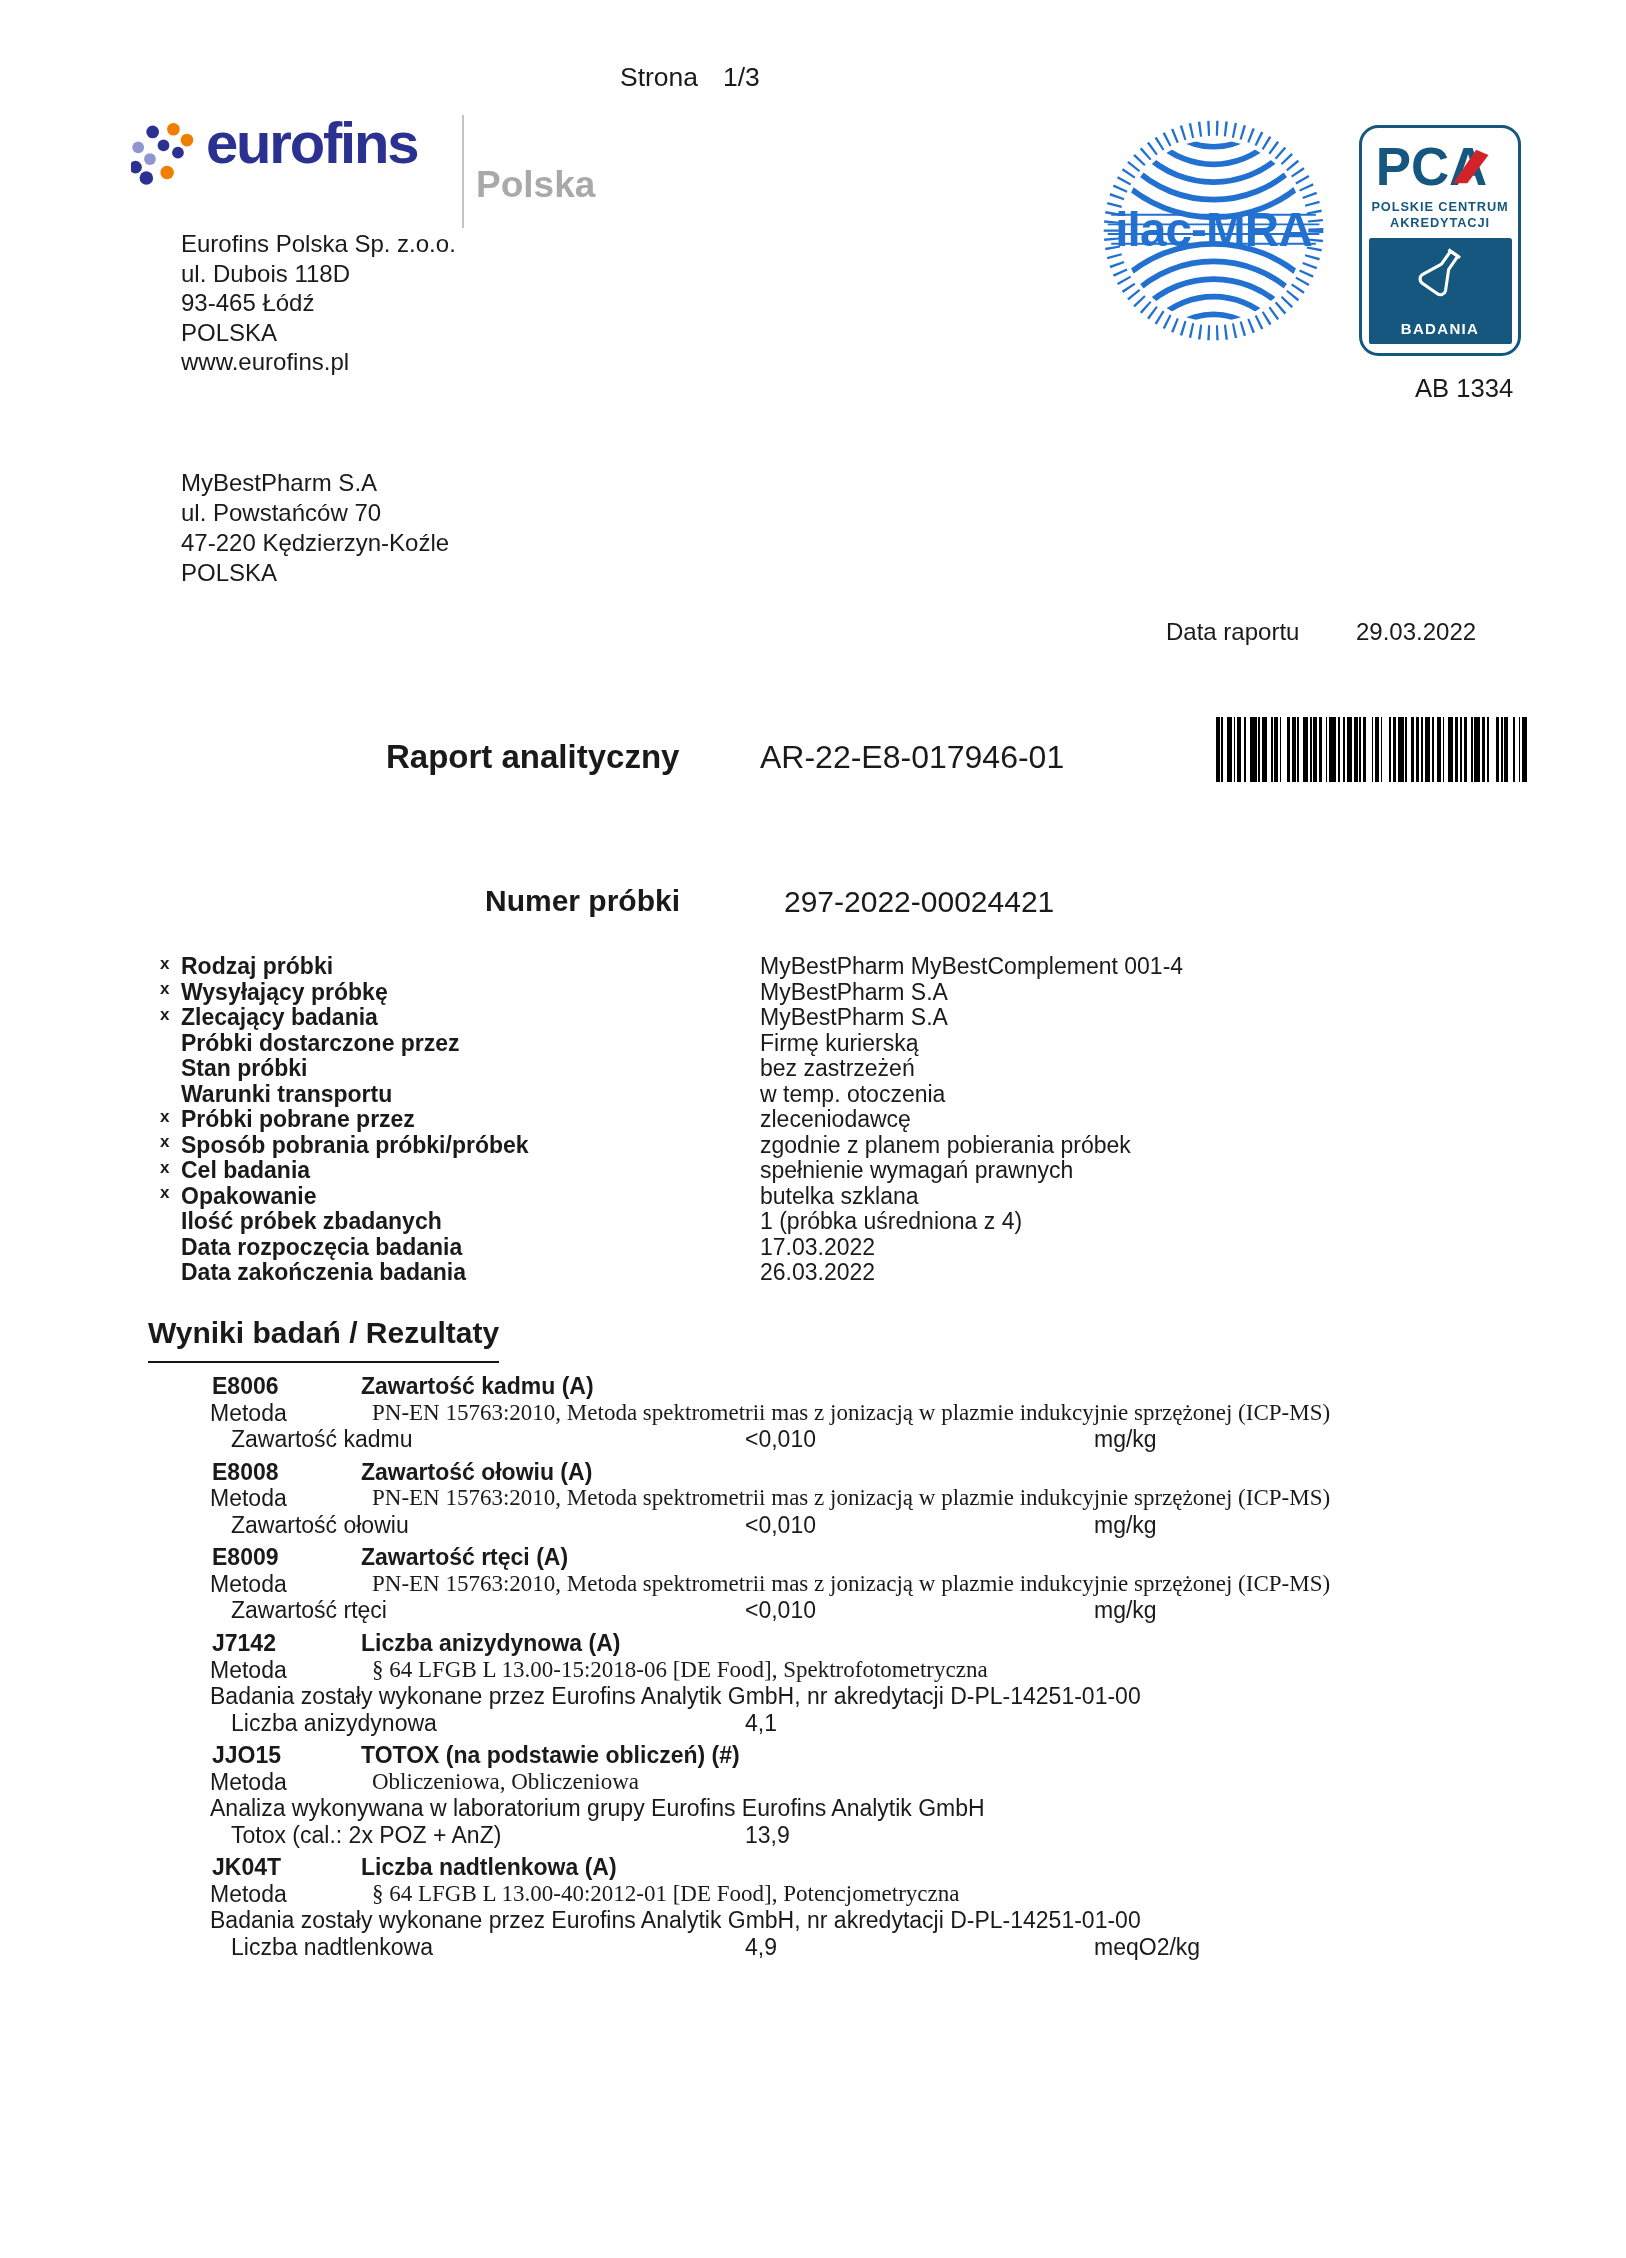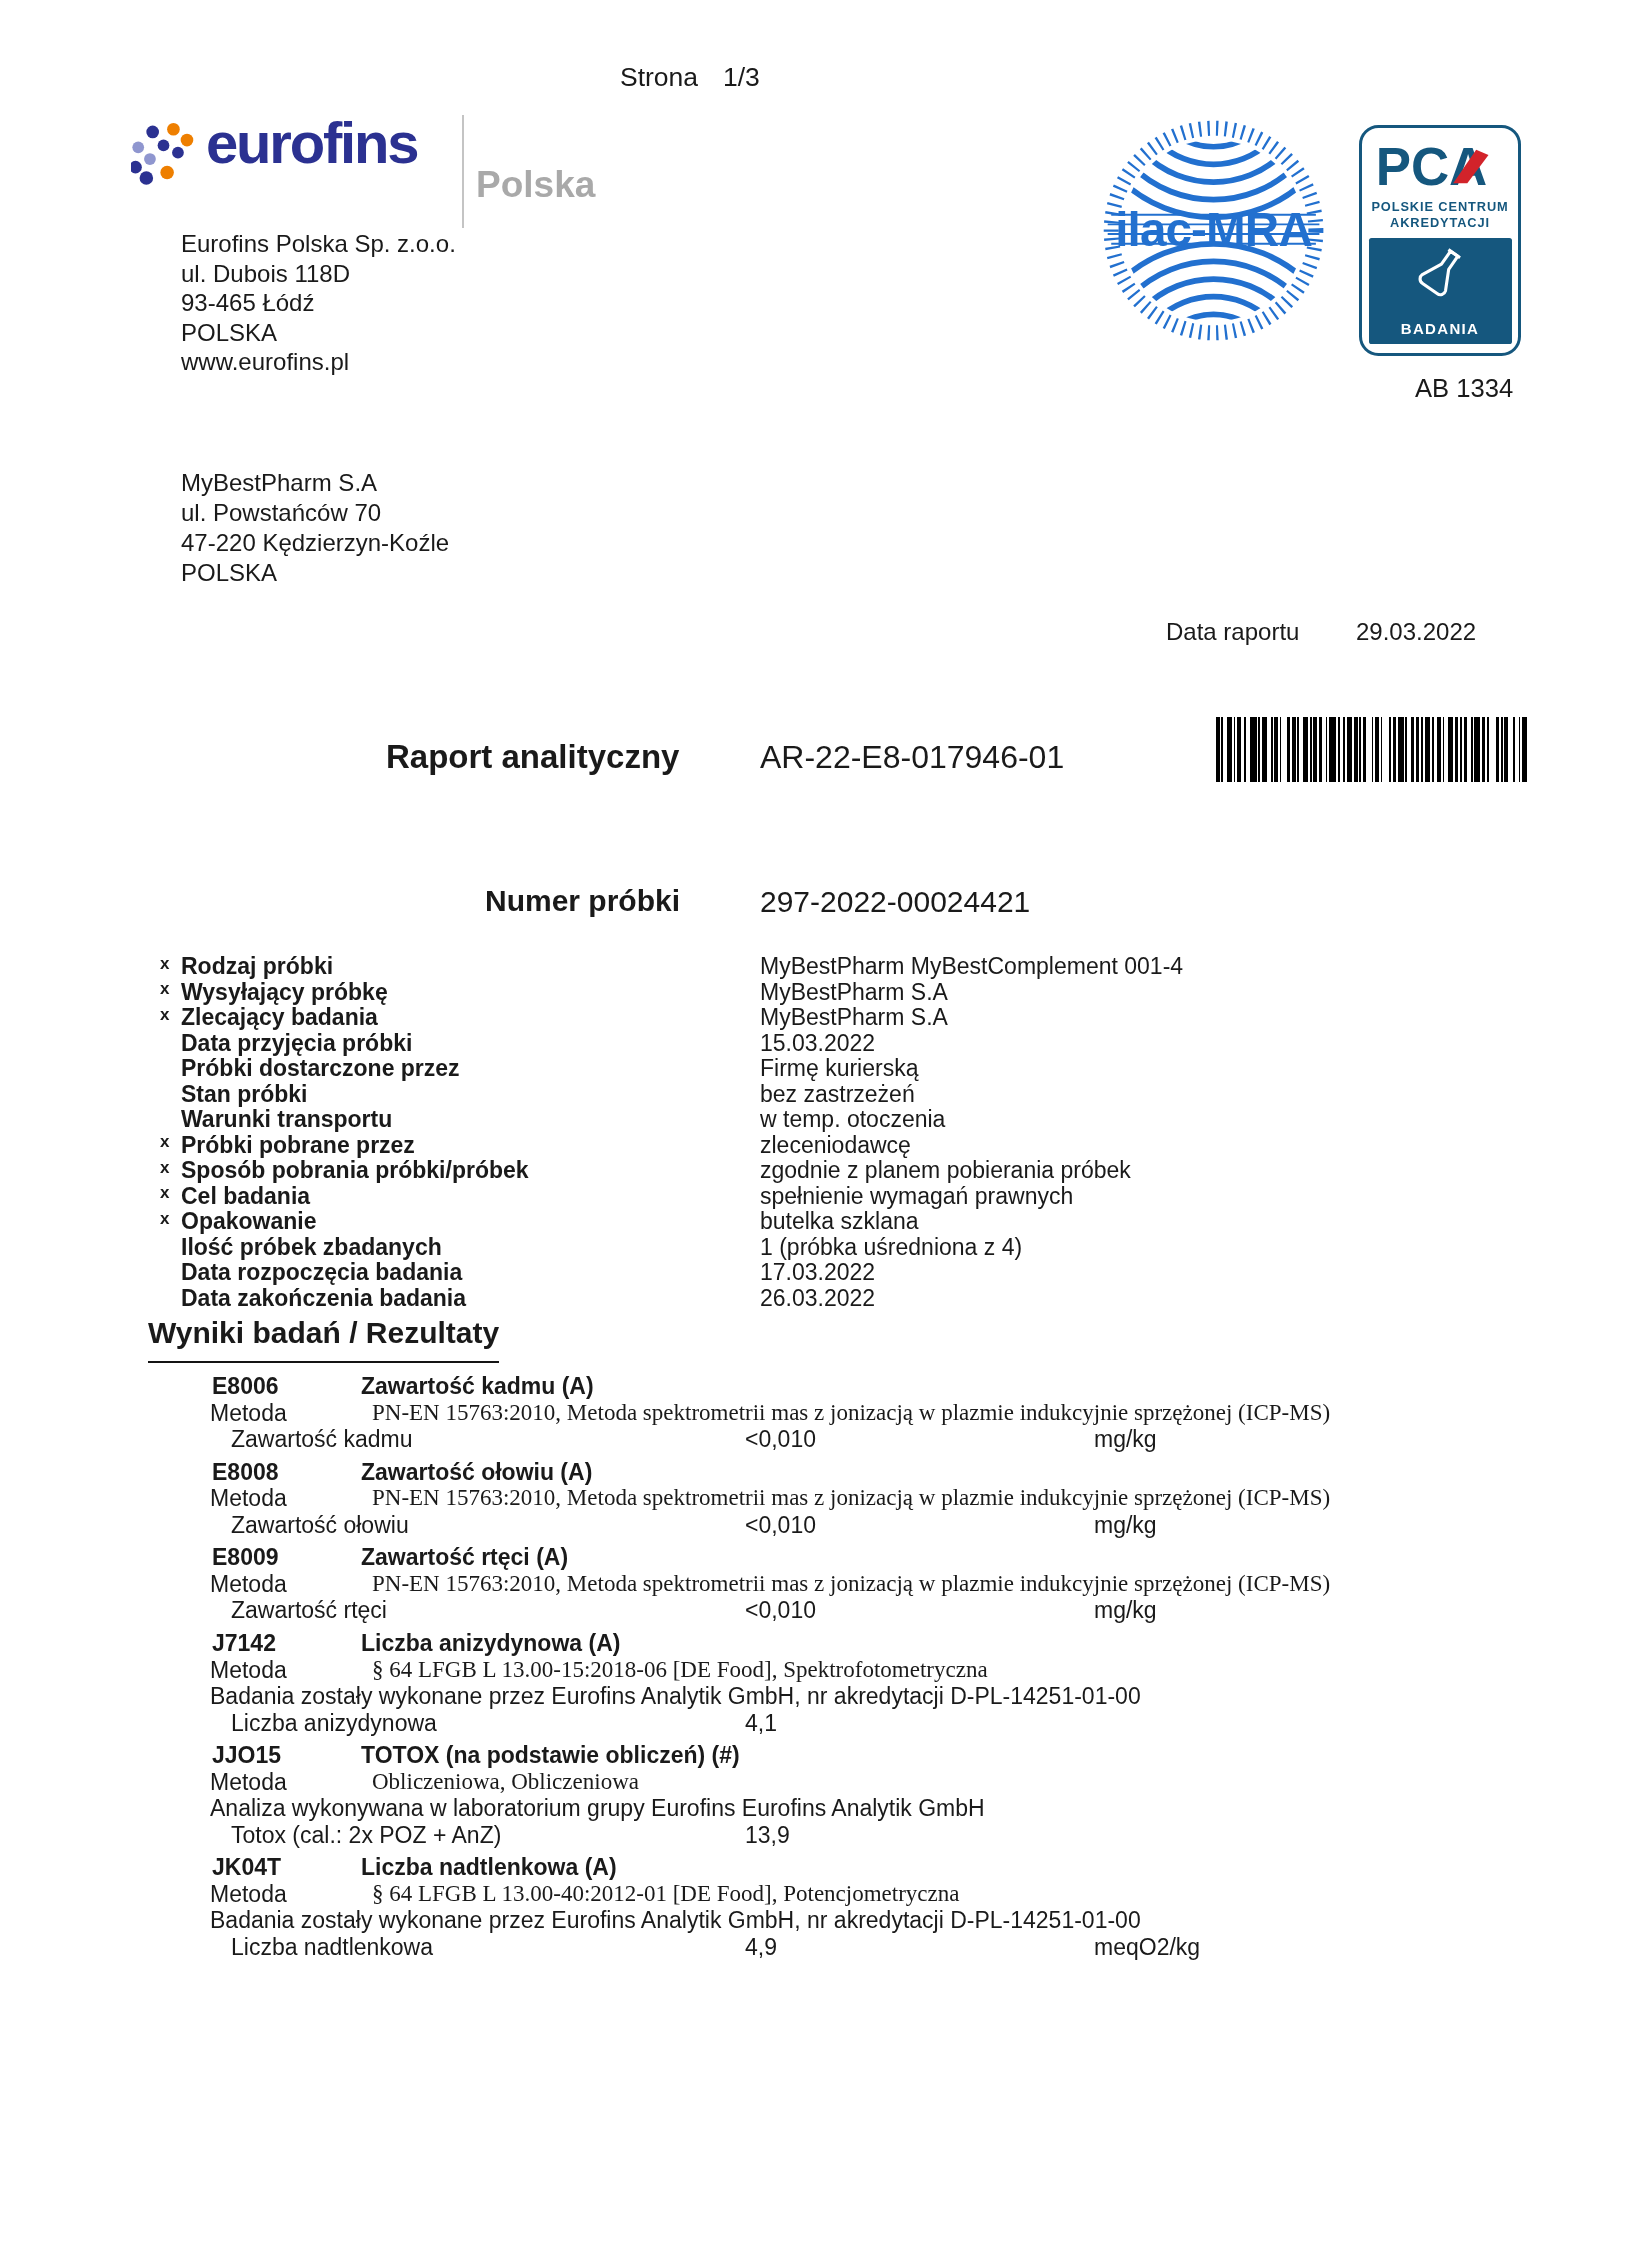--- a/index.html
+++ b/index.html
@@ -45,21 +45,21 @@
 
   
   .report-title{left:386px;top:738px;font-size:33px;font-weight:bold;}
   .report-number{left:760px;top:739px;font-size:32px;}
   .barcode{left:1216px;top:717px;width:311px;height:65px;display:flex;overflow:hidden;}
   .barcode span{height:100%;flex:0 0 auto;}
   .bc-b{background:#000;}
 
   
   .sample-label{left:485px;top:884px;font-size:30px;font-weight:bold;}
-  .sample-value{left:760px;top:885px;font-size:30px;}
+  .sample-value{left:784px;top:885px;font-size:30px;}
 
   
   .details{left:0;top:953px;width:1627px;}
   .drow{position:relative;height:25.5px;font-size:23px;}
   .dmark{position:absolute;left:160px;top:0.9px;font-size:17px;font-weight:bold;}
   .dlabel{position:absolute;left:181px;top:0;font-weight:bold;white-space:nowrap;}
   .dvalue{position:absolute;left:760px;top:0;white-space:nowrap;}
 
   
   .results-heading{left:148px;top:1316px;font-size:30px;font-weight:bold;
@@ -294,25 +294,20 @@
       <span class="dlabel">Wysyłający próbkę</span>
       <span class="dvalue">MyBestPharm S.A</span>
     </div>
   <div class="drow">
       <span class="dmark">x</span>
       <span class="dlabel">Zlecający badania</span>
       <span class="dvalue">MyBestPharm S.A</span>
     </div>
   <div class="drow">
       <span class="dmark"></span>
-      <span class="dlabel">Data przyjęcia próbki</span>
-      <span class="dvalue">15.03.2022</span>
-    </div>
-  <div class="drow">
-      <span class="dmark"></span>
       <span class="dlabel">Próbki dostarczone przez</span>
       <span class="dvalue">Firmę kurierską</span>
     </div>
   <div class="drow">
       <span class="dmark"></span>
       <span class="dlabel">Stan próbki</span>
       <span class="dvalue">bez zastrzeżeń</span>
     </div>
   <div class="drow">
       <span class="dmark"></span>

